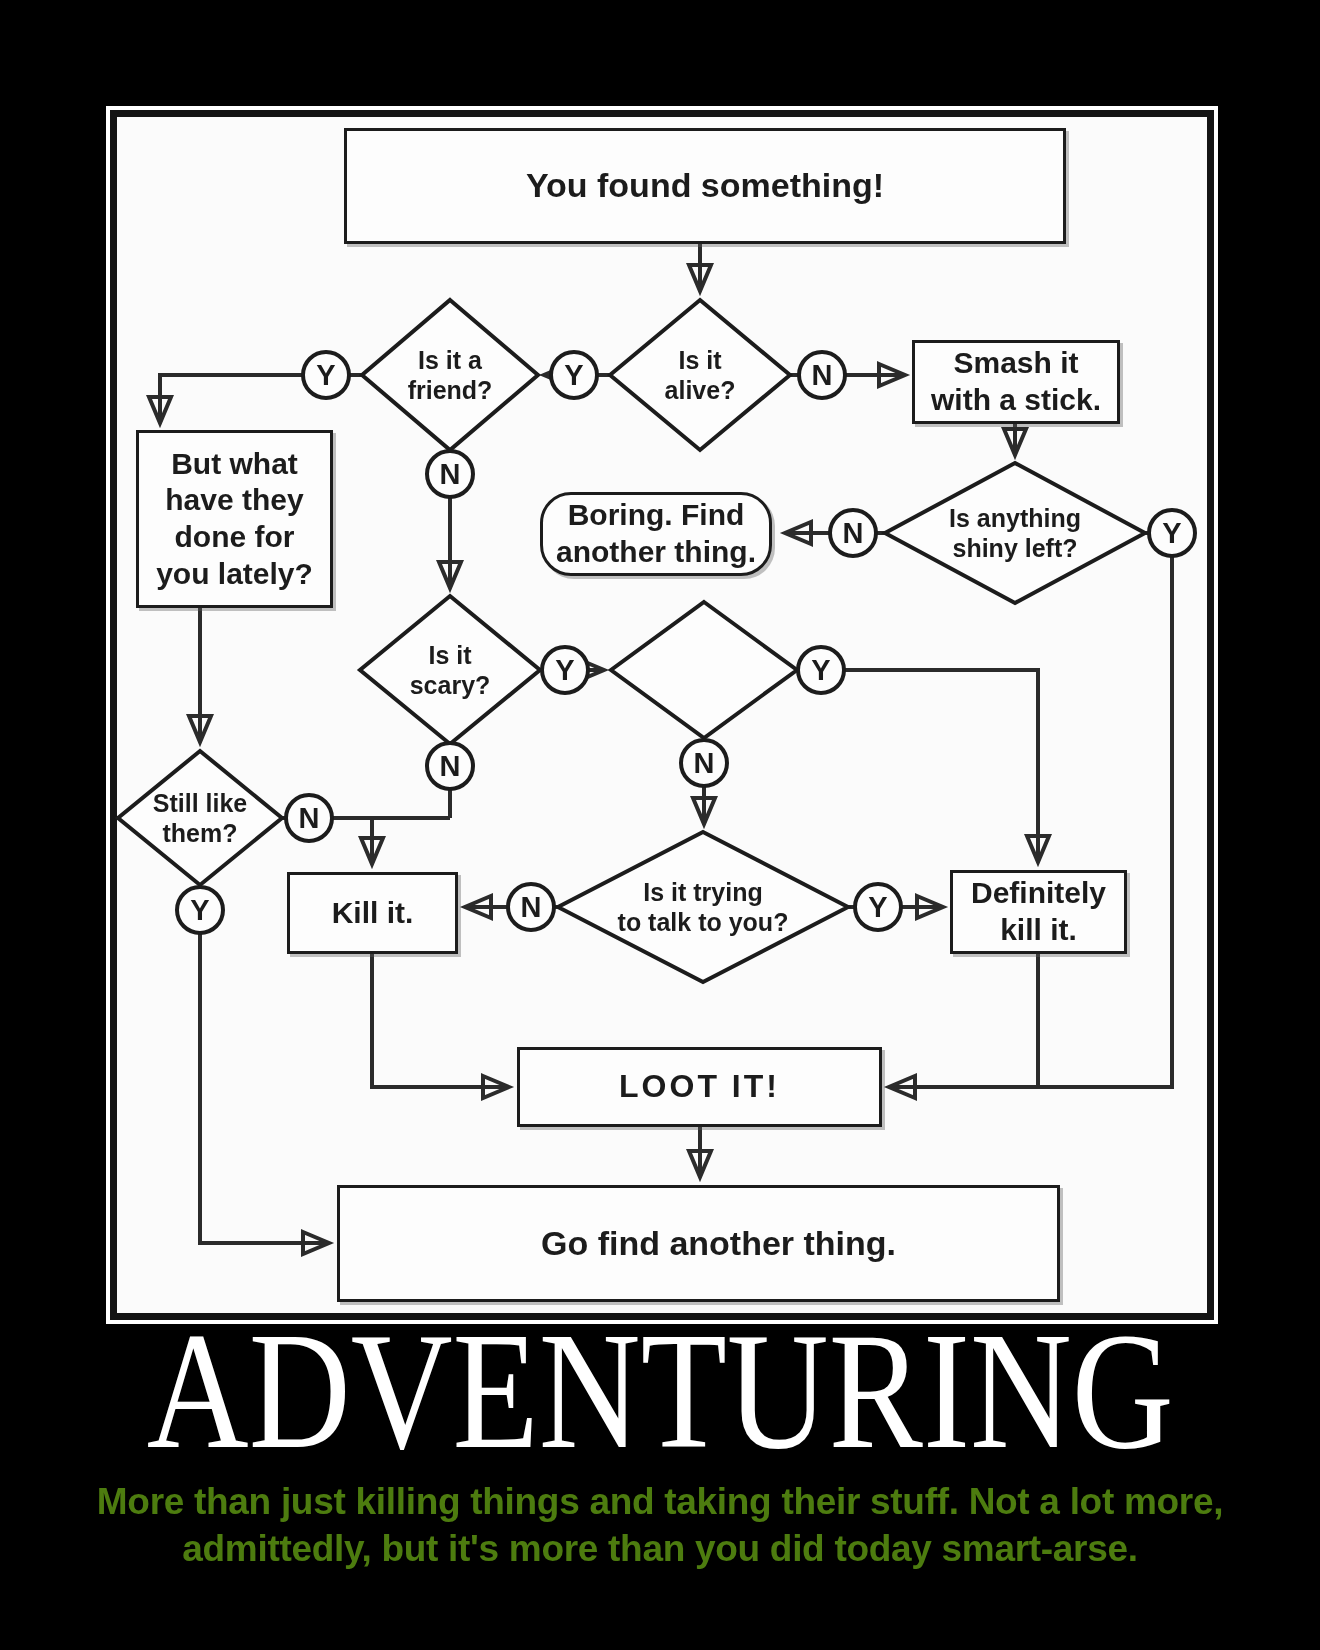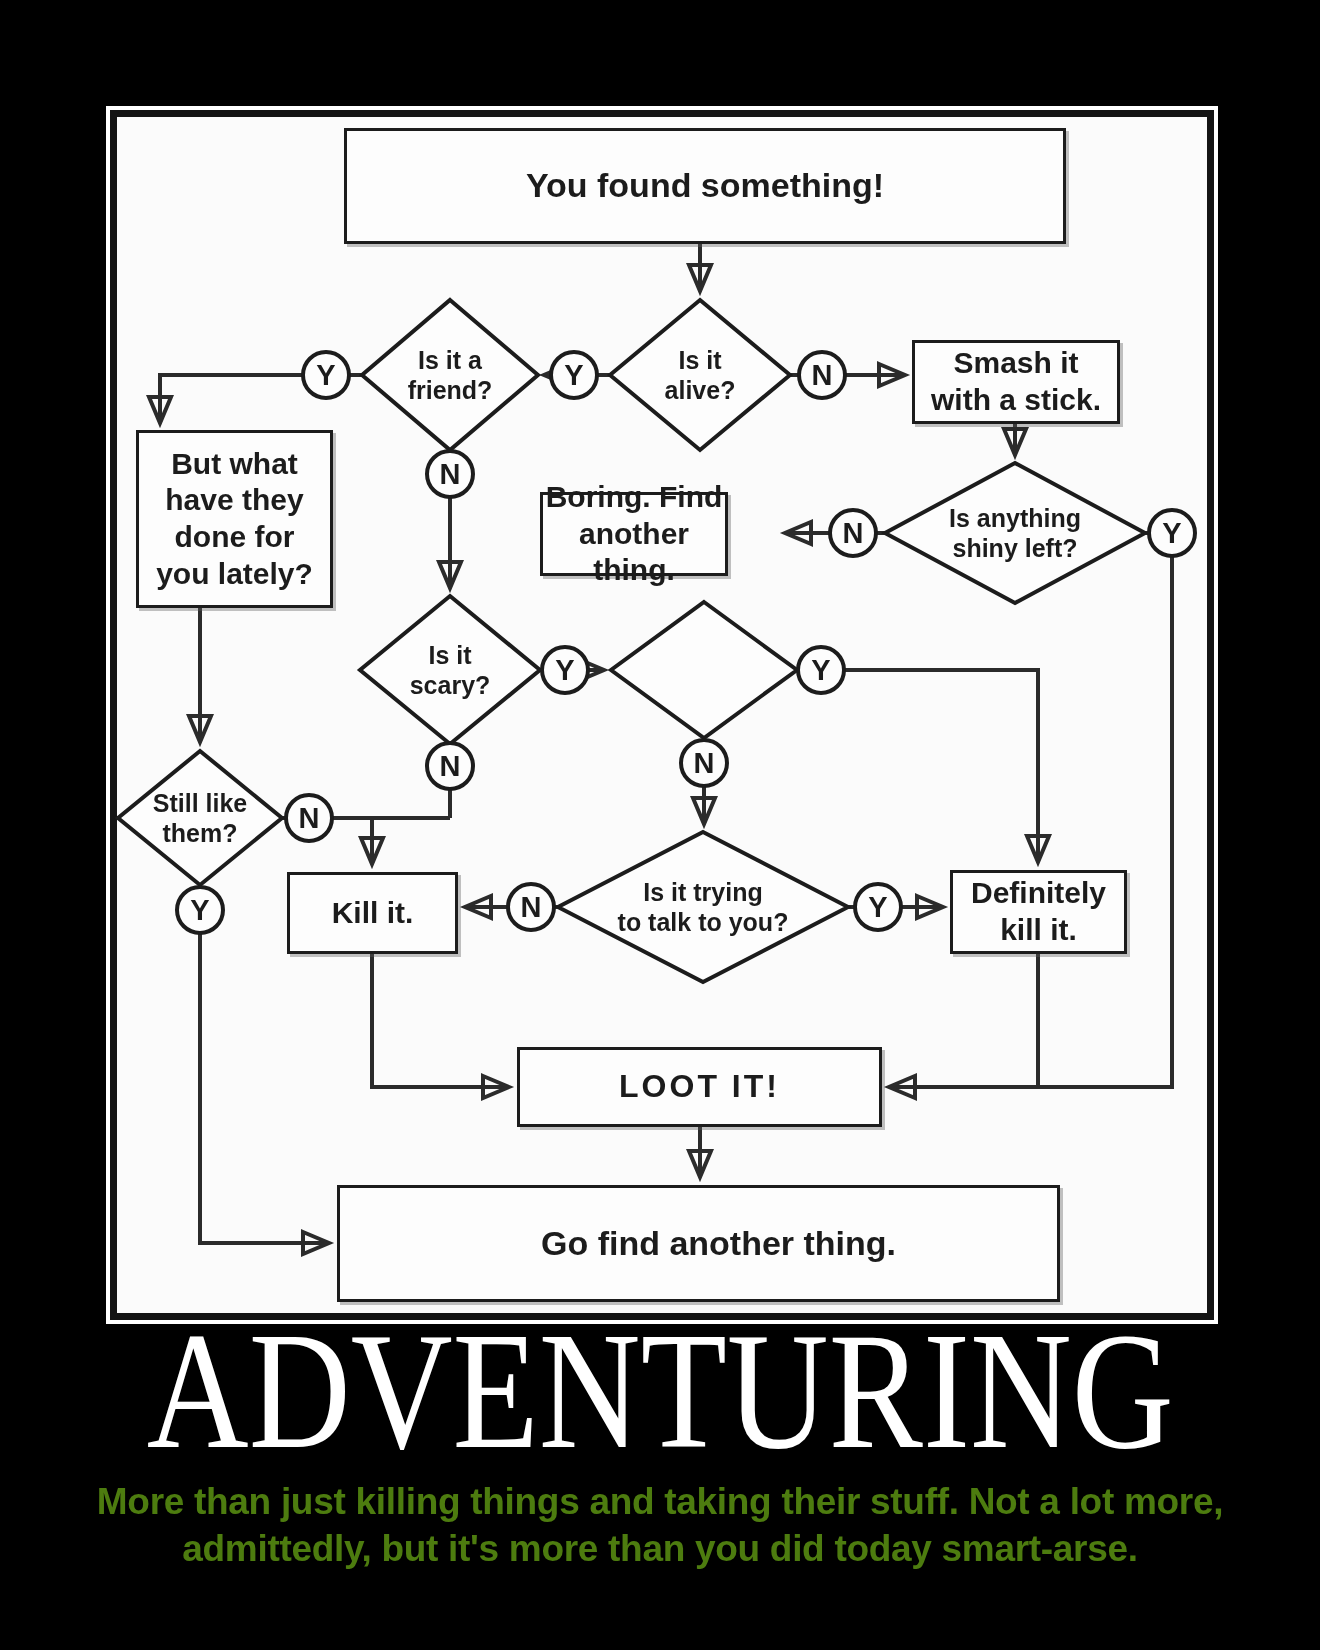--- a/index.html
+++ b/index.html
@@ -83,21 +83,21 @@
   <div class="node" style="left:912px;top:340px;width:208px;height:84px;">
       <span>Smash it
 with a stick.</span>
     </div>
   <div class="node" style="left:120px;top:430px;width:197px;height:178px;margin-left:16px;">
       <span>But what
 have they
 done for
 you lately?</span>
     </div>
-  <div class="node" style="left:540px;top:492px;width:188px;height:84px;">
+  <div class="node" style="left:540px;top:492px;width:232px;height:84px;border-radius:31px;">
       <span>Boring. Find
 another thing.</span>
     </div>
   <div class="node" style="left:287px;top:872px;width:171px;height:82px;">
       <span>Kill it.</span>
     </div>
   <div class="node" style="left:950px;top:870px;width:177px;height:84px;">
       <span>Definitely
 kill it.</span>
     </div>

